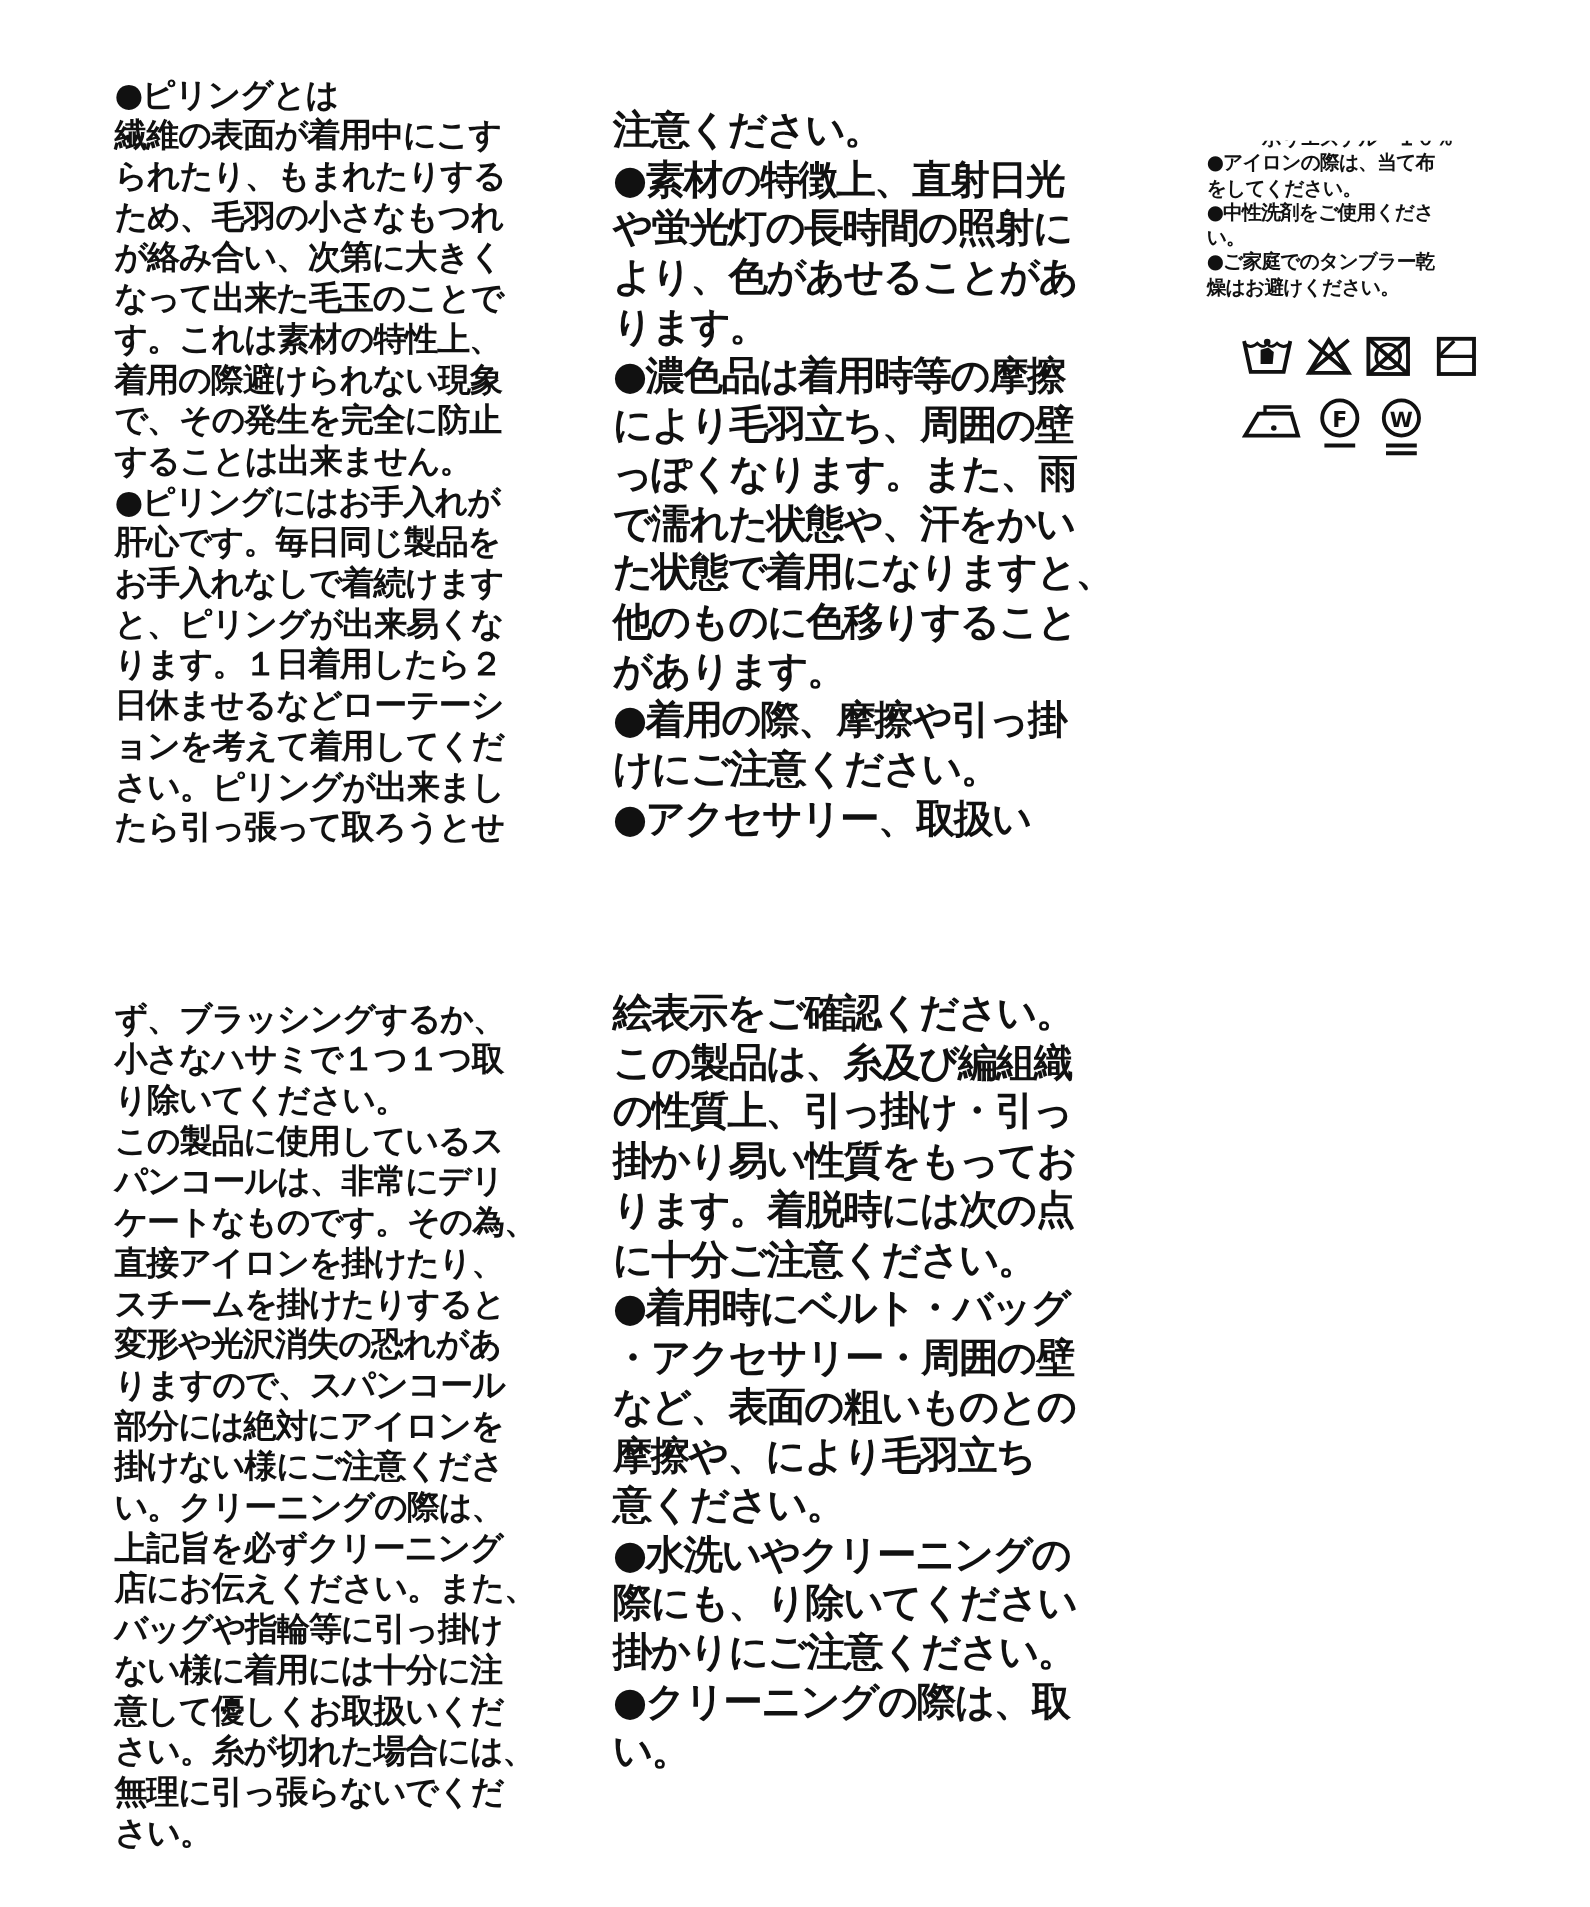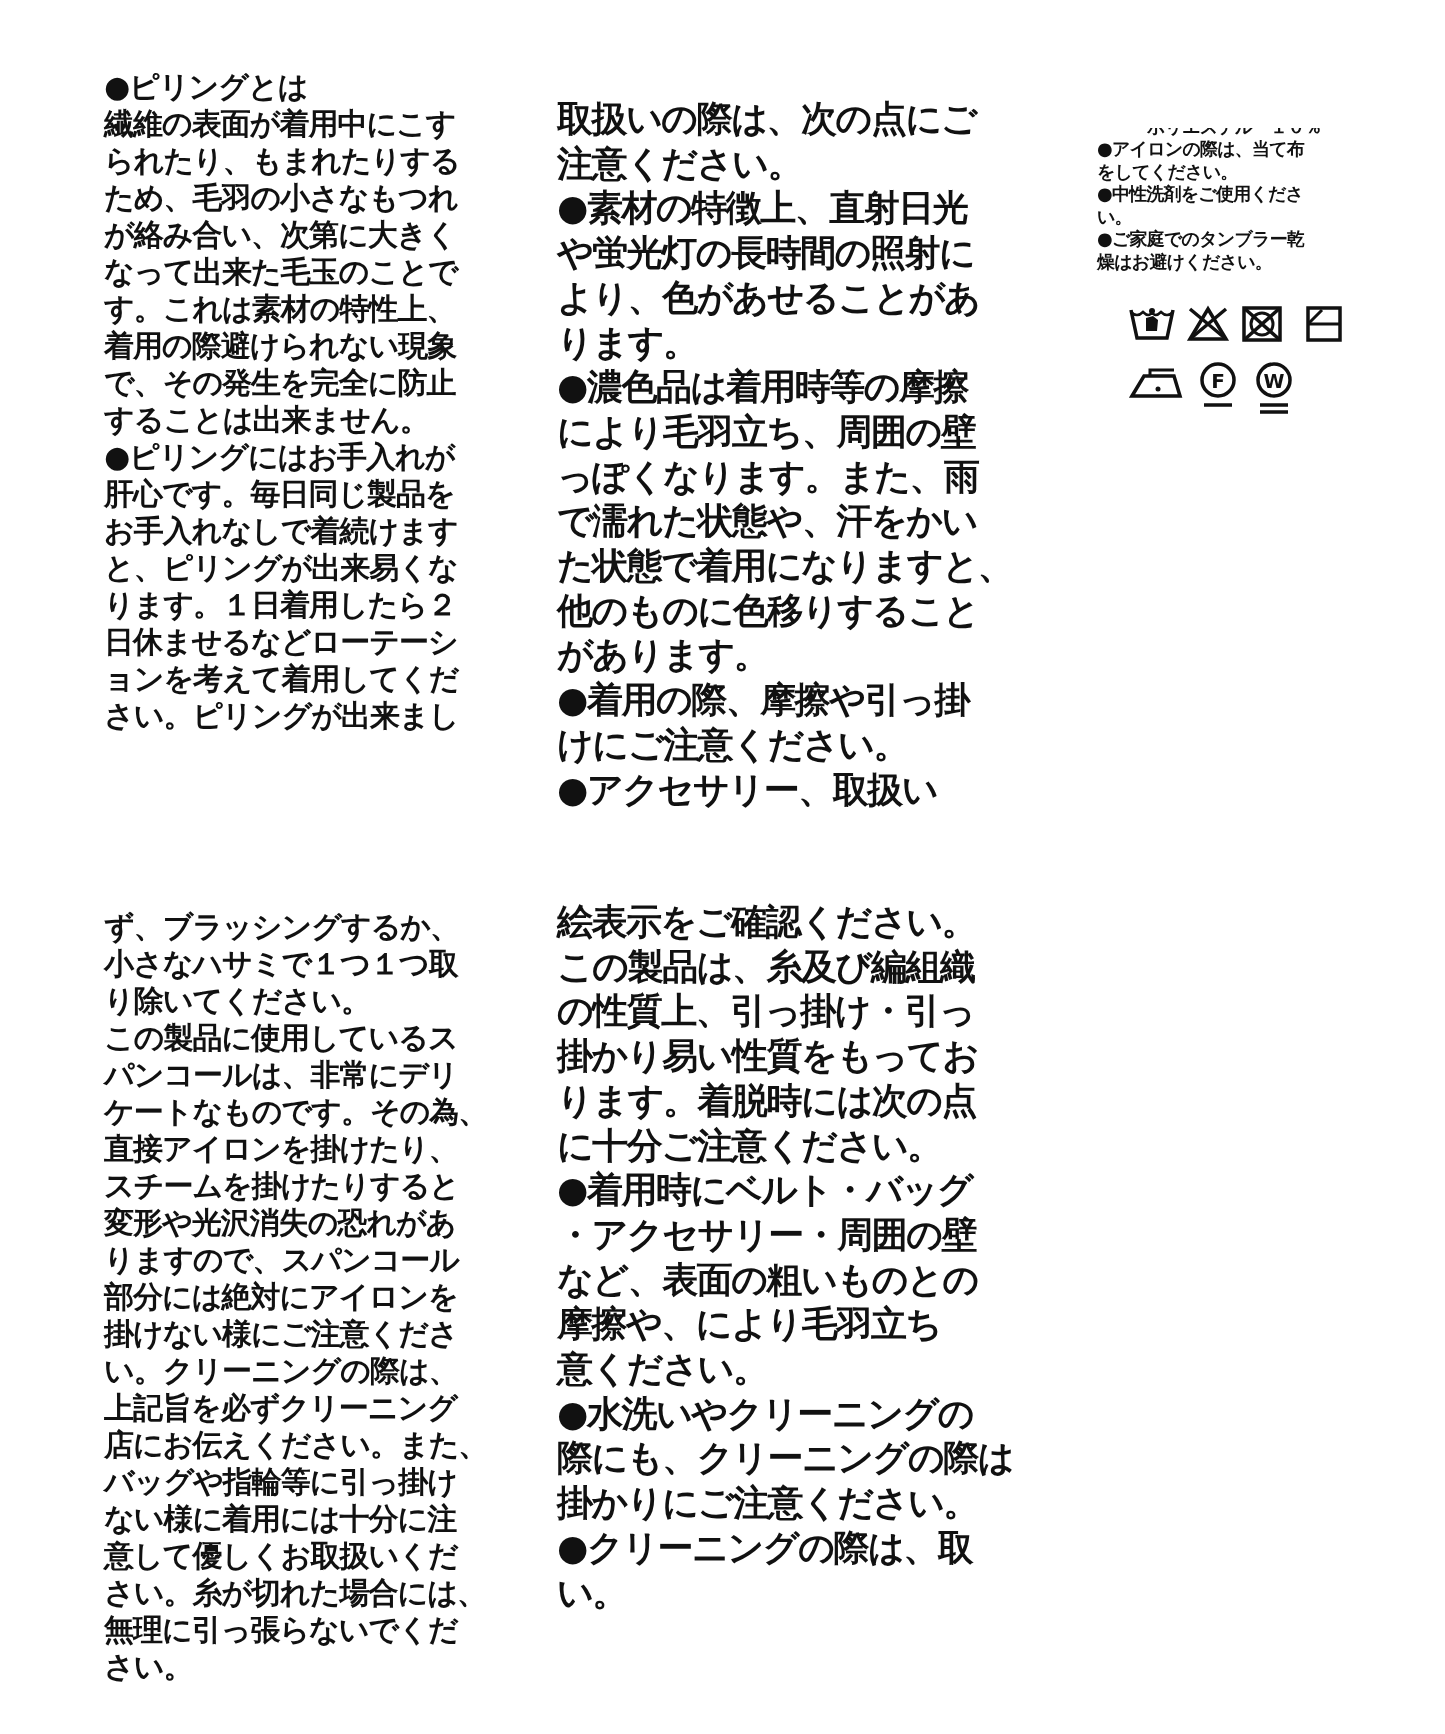--- a/index.html
+++ b/index.html
@@ -34,20 +34,21 @@
     <span class="ln">で、その発生を完全に防止</span>
     <span class="ln">することは出来ません。</span>
     <span class="ln">●ピリングにはお手入れが</span>
     <span class="ln">肝心です。毎日同じ製品を</span>
     <span class="ln">お手入れなしで着続けます</span>
     <span class="ln">と、ピリングが出来易くな</span>
     <span class="ln">ります。１日着用したら２</span>
     <span class="ln">日休ませるなどローテーシ</span>
     <span class="ln">ョンを考えて着用してくだ</span>
     <span class="ln">さい。ピリングが出来まし</span>
+    <span class="ln">たら引っ張って取ろうとせ</span>
   </div>
 <div class="col left bottom" id="pb">
     <span class="ln">ず、ブラッシングするか、</span>
     <span class="ln">小さなハサミで１つ１つ取</span>
     <span class="ln">り除いてください。</span>
     <span class="ln">この製品に使用しているス</span>
     <span class="ln">パンコールは、非常にデリ</span>
     <span class="ln">ケートなものです。その為、</span>
     <span class="ln">直接アイロンを掛けたり、</span>
     <span class="ln">スチームを掛けたりすると</span>
@@ -59,21 +60,20 @@
     <span class="ln">上記旨を必ずクリーニング</span>
     <span class="ln">店にお伝えください。また、</span>
     <span class="ln">バッグや指輪等に引っ掛け</span>
     <span class="ln">ない様に着用には十分に注</span>
     <span class="ln">意して優しくお取扱いくだ</span>
     <span class="ln">さい。糸が切れた場合には、</span>
     <span class="ln">無理に引っ張らないでくだ</span>
     <span class="ln">さい。</span>
   </div>
 <div class="col mid top" id="ht">
-    <span class="ln">取扱いの際は、次の点にご</span>
     <span class="ln">注意ください。</span>
     <span class="ln">●素材の特徴上、直射日光</span>
     <span class="ln">や蛍光灯の長時間の照射に</span>
     <span class="ln">より、色があせることがあ</span>
     <span class="ln">ります。</span>
     <span class="ln">●濃色品は着用時等の摩擦</span>
     <span class="ln">により毛羽立ち、周囲の壁</span>
     <span class="ln">っぽくなります。また、雨</span>
     <span class="ln">で濡れた状態や、汗をかい</span>
     <span class="ln">た状態で着用になりますと、</span>
@@ -89,21 +89,21 @@
     <span class="ln">の性質上、引っ掛け・引っ</span>
     <span class="ln">掛かり易い性質をもってお</span>
     <span class="ln">ります。着脱時には次の点</span>
     <span class="ln">に十分ご注意ください。</span>
     <span class="ln">●着用時にベルト・バッグ</span>
     <span class="ln">・アクセサリー・周囲の壁</span>
     <span class="ln">など、表面の粗いものとの</span>
     <span class="ln">摩擦や、により毛羽立ち</span>
     <span class="ln">意ください。</span>
     <span class="ln">●水洗いやクリーニングの</span>
-    <span class="ln">際にも、クリーニングの際は</span>
+    <span class="ln">際にも、り除いてください</span>
     <span class="ln">掛かりにご注意ください。</span>
     <span class="ln">●クリーニングの際は、取</span>
     <span class="ln">い。</span>
   </div>
 
 <div class="col care">
   <div class="clip"><span>ポリエステル　１０％</span></div>
   <div id="cl">
       <span class="ln">●アイロンの際は、当て布</span>
       <span class="ln">をしてください。</span>

